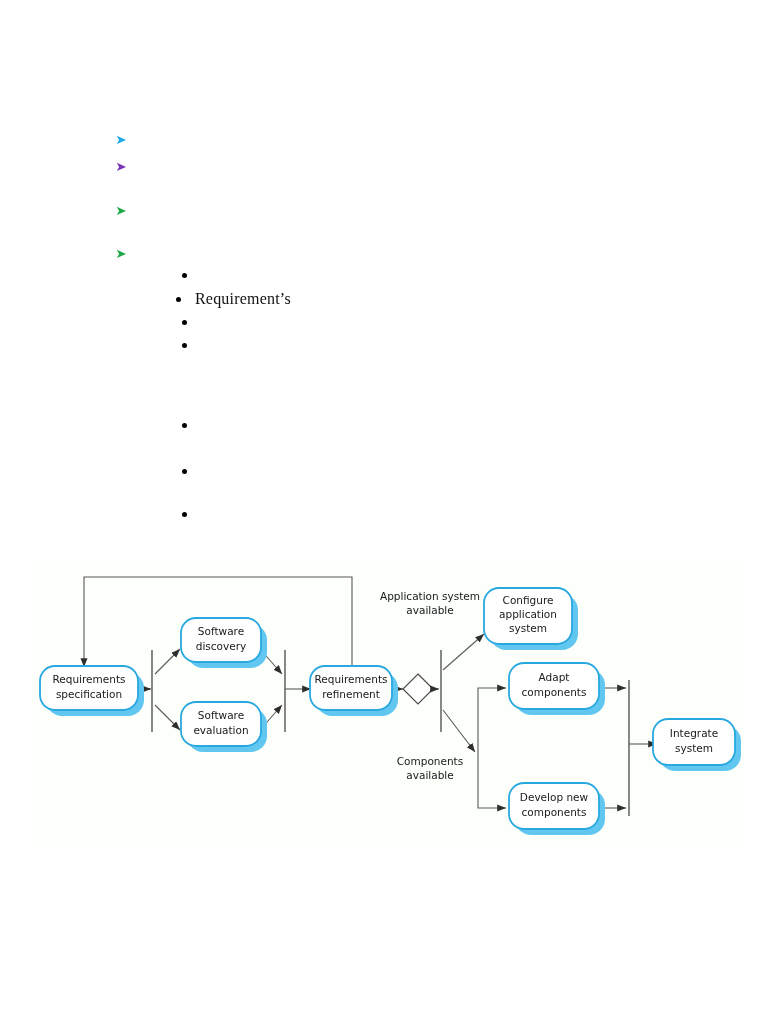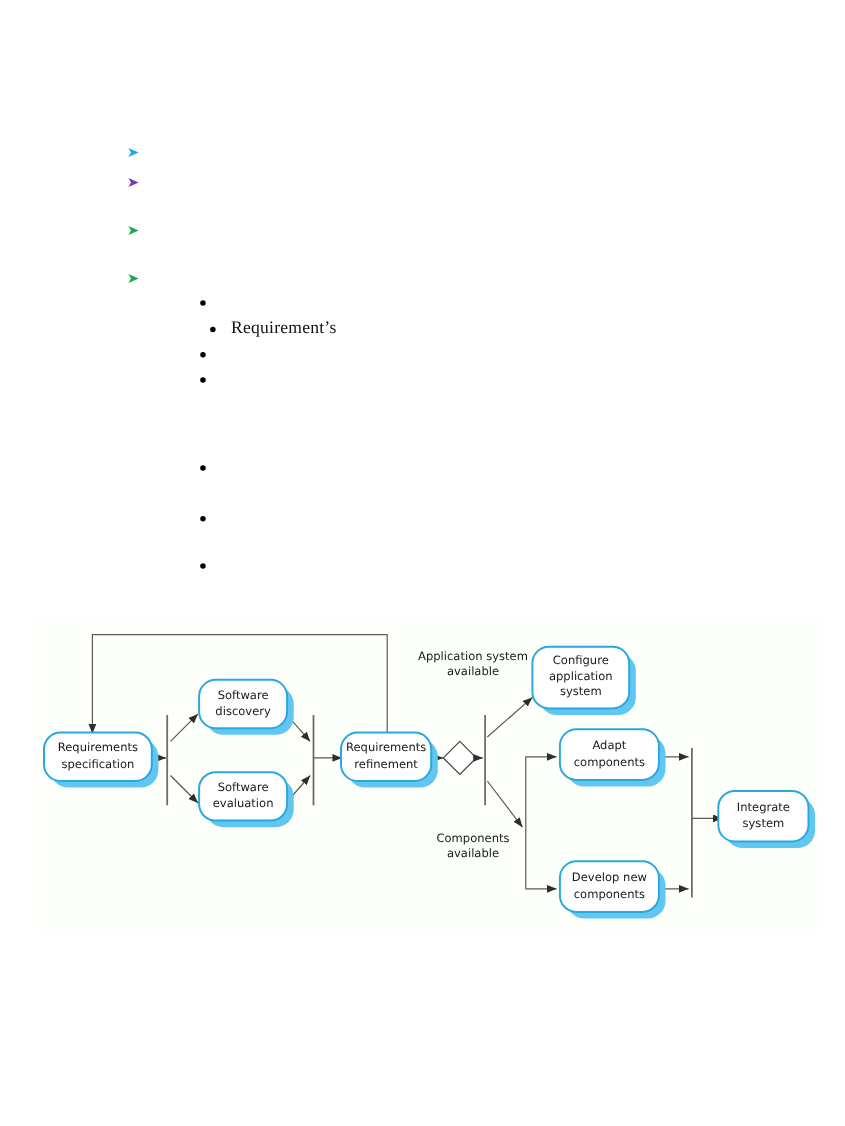--- a/index.html
+++ b/index.html
@@ -102,21 +102,21 @@
     <span class="glyph" style="color:#22a84a;">➤</span>
   </div>
   <div class="arrow-bullet" style="left:112px; top:245px;">
     <span class="glyph" style="color:#22a84a;">➤</span>
   </div>
 
   <div class="dot-item" style="left:182px; top:264px;">
     <span class="dot"></span>
     <span class="dot-text"></span>
   </div>
-  <div class="dot-item" style="left:191px; top:288px;text-align:center;">
+  <div class="dot-item" style="left:176px; top:288px;text-align:center;">
     <span class="dot"></span>
     <span class="dot-text">Requirement’s</span>
   </div>
   <div class="dot-item" style="left:182px; top:311px;">
     <span class="dot"></span>
     <span class="dot-text"></span>
   </div>
   <div class="dot-item" style="left:182px; top:334px;">
     <span class="dot"></span>
     <span class="dot-text"></span>

